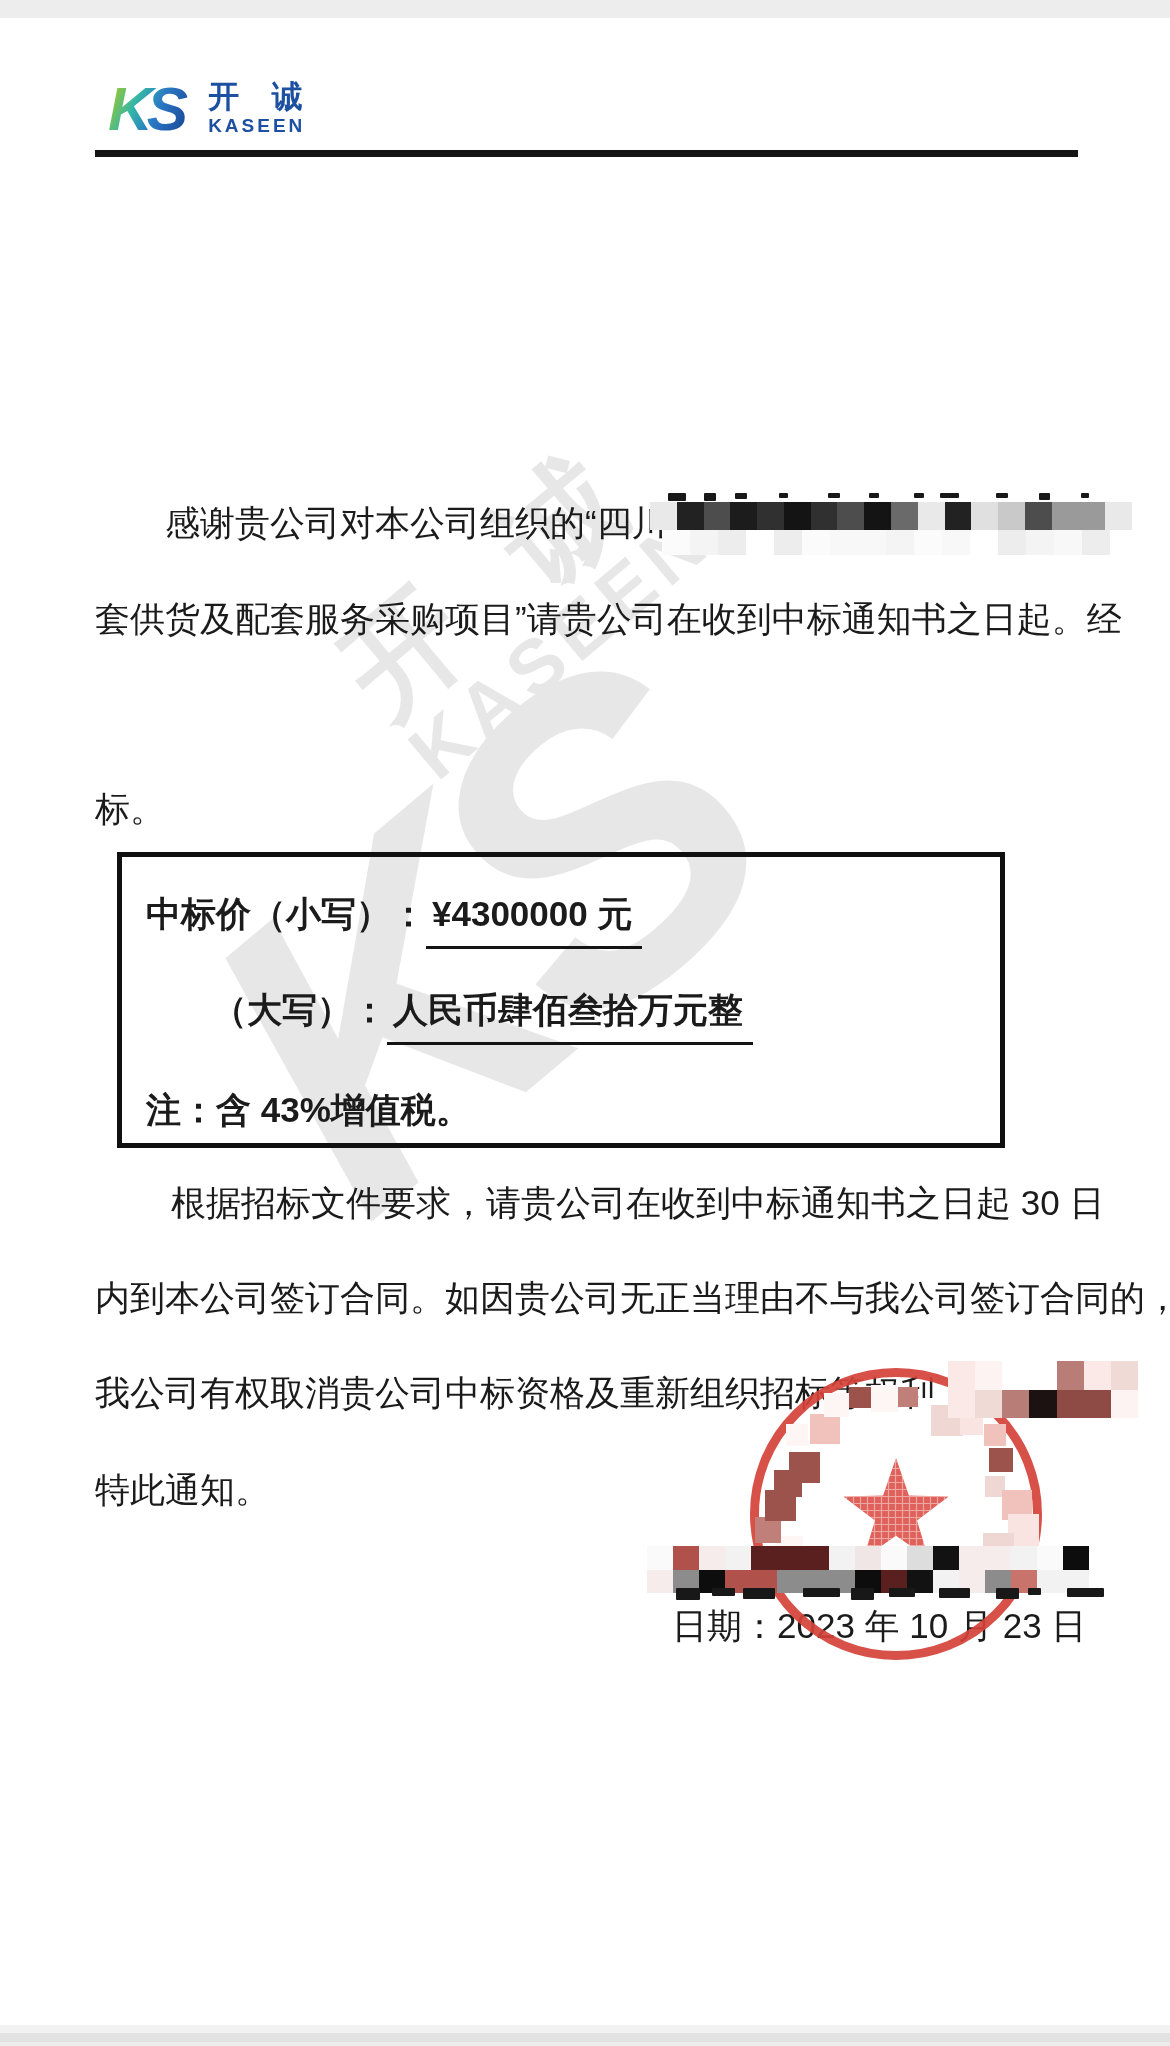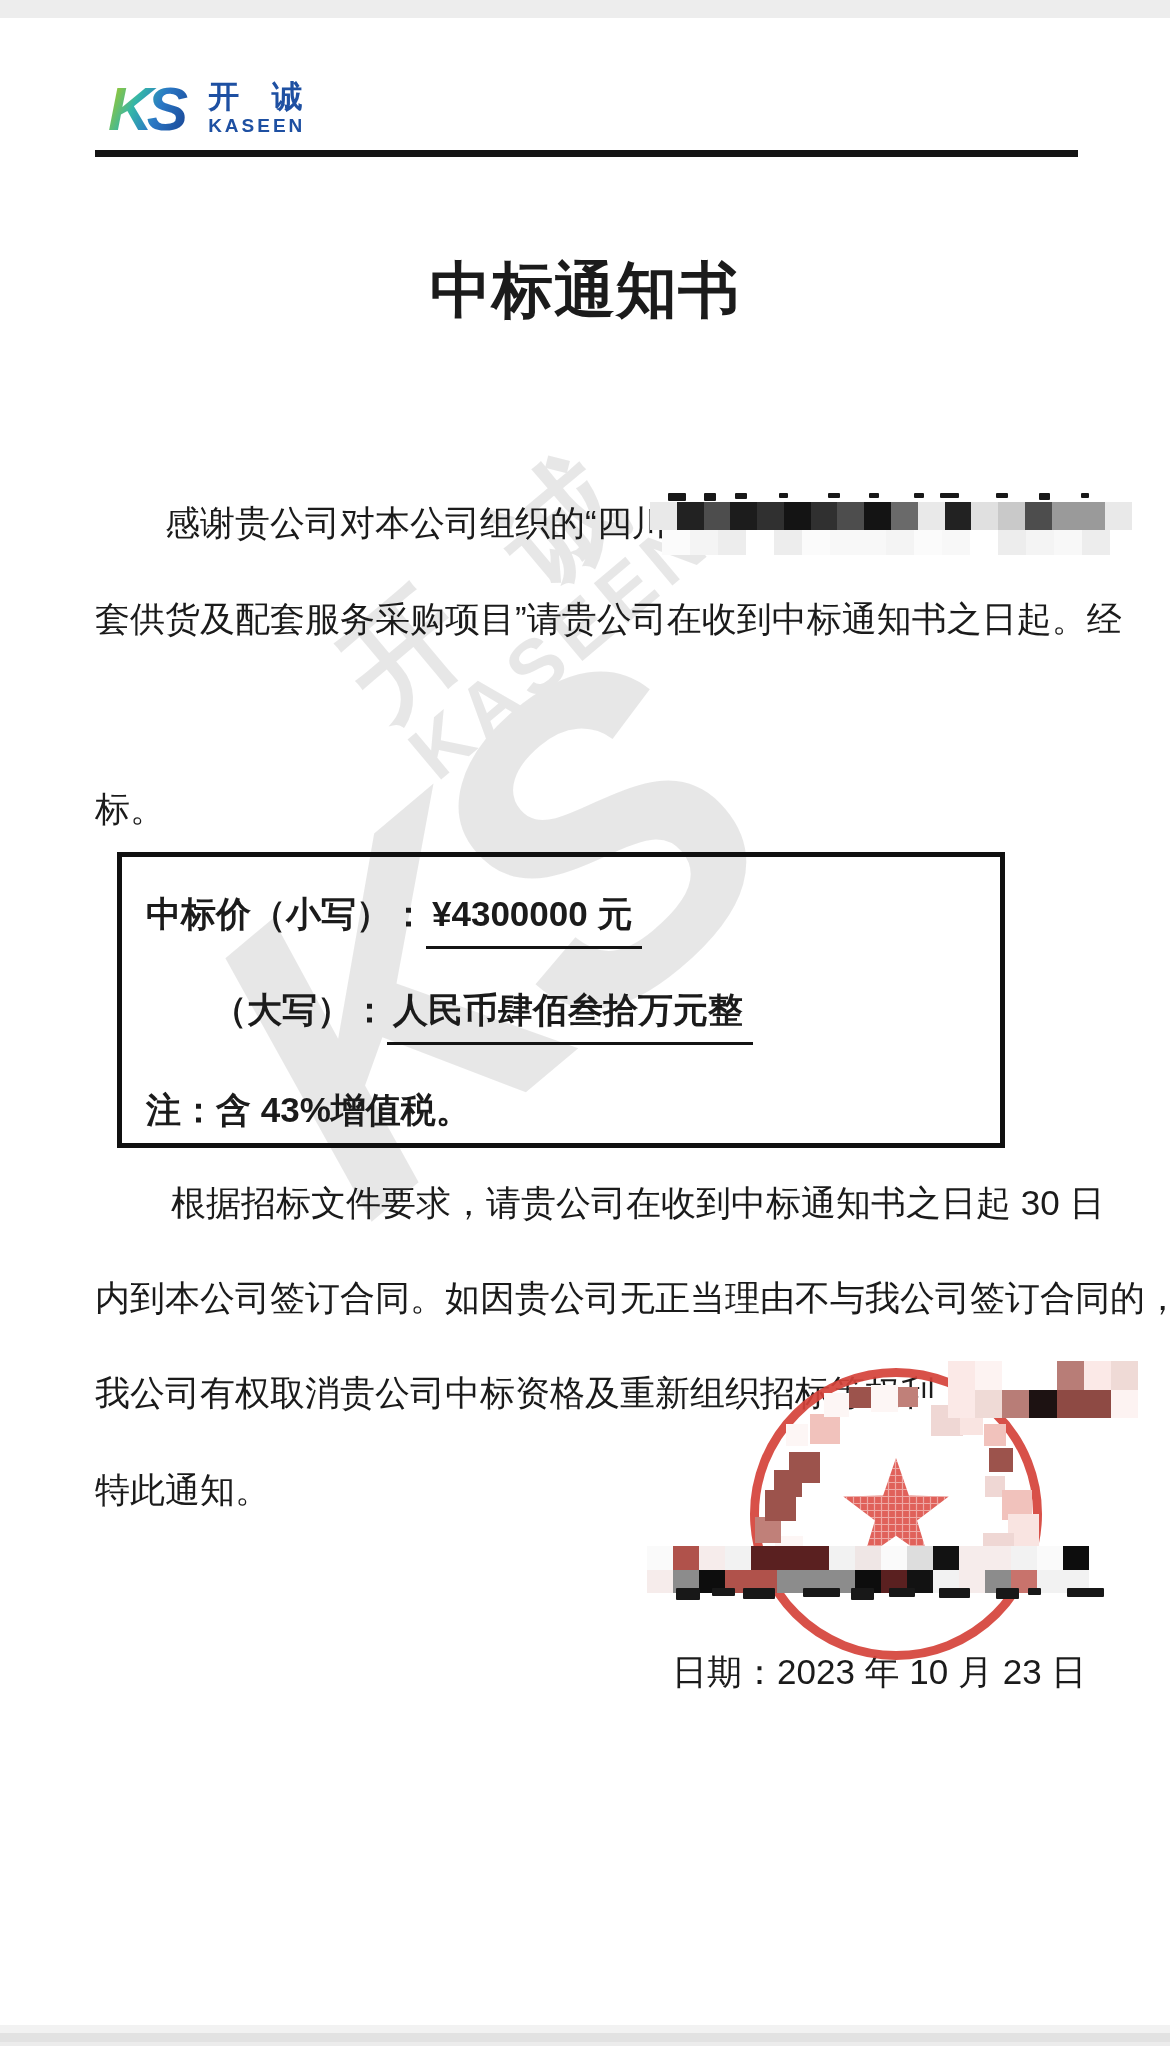--- a/index.html
+++ b/index.html
@@ -41,21 +41,21 @@
   .boxrow{position:absolute;font-size:35px;font-weight:700;white-space:nowrap;}
   .box-r1{left:24px;top:34px;}
   .box-r2{left:90px;top:130px;}
   .box-r3{left:24px;top:230px;}
   .uline{border-bottom:3px solid #141414;padding:0 10px 13px 6px;}
 
   .p2l1{left:171px;top:1181px;}
   .p2l2{left:95px;top:1276px;}
   .p2l3{left:95px;top:1371px;}
   .p2l4{left:95px;top:1468px;}
-  .dateline{left:672px;top:1650px;}
+  .dateline{left:672px;top:1604px;}
 
   
   .stamp{left:750px;top:1368px;width:292px;height:292px;z-index:6;}
   .stamp-ring{position:absolute;left:0;top:0;width:274px;height:274px;border-radius:50%;
               border:9px solid rgba(213,66,58,0.92);}
   .stamp-star{position:absolute;left:93px;top:90px;}
   .stamp-arc{position:absolute;left:0;top:0;width:292px;height:292px;}
   .stamp-arc div{position:absolute;}
 
   
@@ -84,21 +84,20 @@
 
   <div class="abs logo">
     <div class="logo-ks">KS</div>
     <div class="logo-text">
       <span class="logo-cn">开 诚</span>
       <span class="logo-en">KASEEN</span>
     </div>
   </div>
   <div class="abs rule"></div>
 
-  <div class="abs title">中标通知书</div>
 
   <div class="abs tline p1l1">感谢贵公司对本公司组织的“四川</div>
   <div class="abs tline p1l2">套供货及配套服务采购项目”请贵公司在收到中标通知书之日起。经</div>
   <div class="abs tline p1l4">标。</div>
 
   <div class="abs pricebox">
     <div class="boxrow box-r1">
       <span>中标价（小写）：</span><span class="uline">¥4300000 元</span>
     </div>
     <div class="boxrow box-r2">

